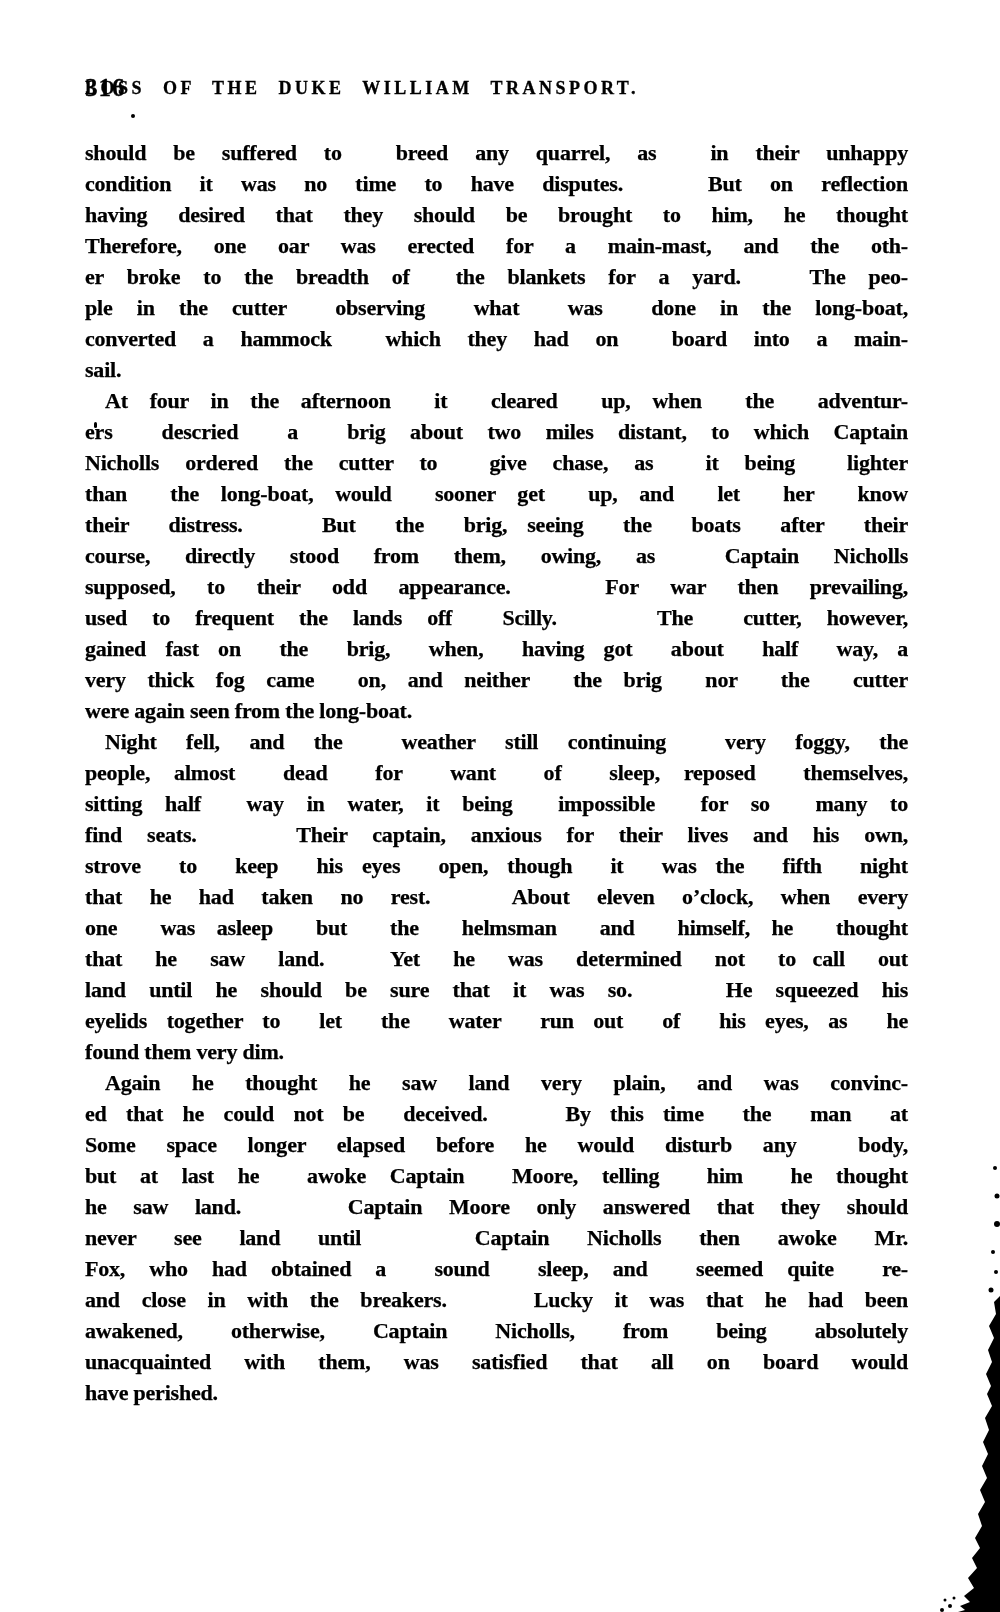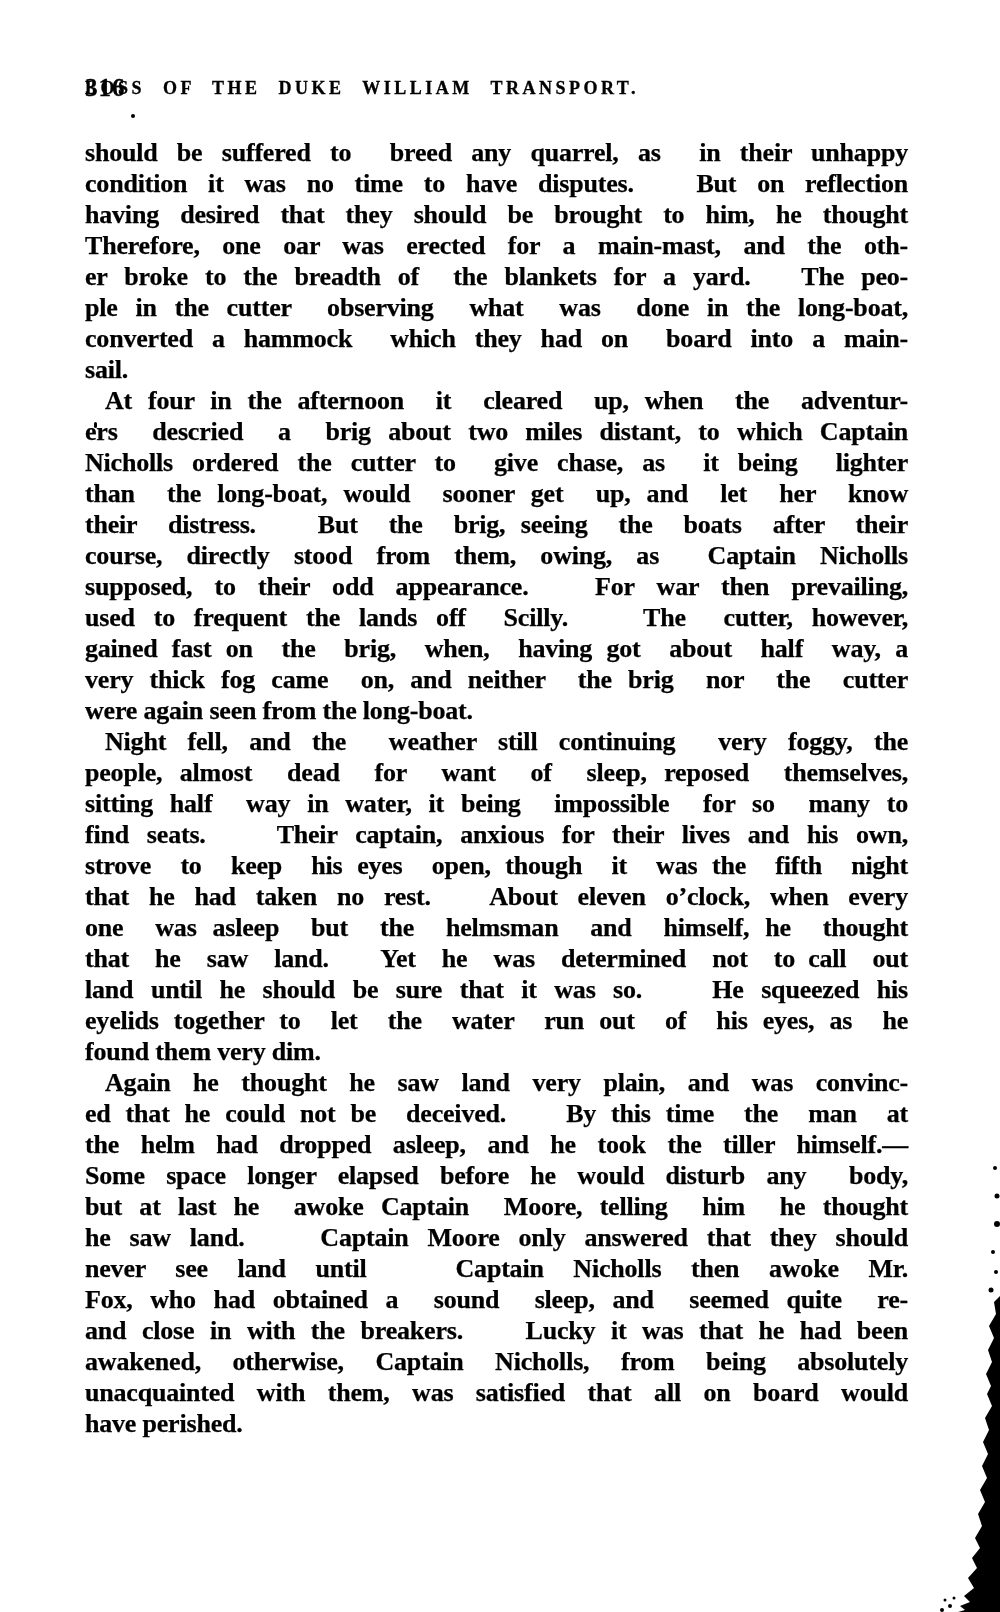--- a/index.html
+++ b/index.html
@@ -40,21 +40,21 @@
     padding-top: 4px;
     -webkit-text-stroke: 0.3px #000;
     white-space: nowrap;
   }
   .body-text {
     position: absolute;
     top: 137px;
     left: 85px;
     width: 823px;
     font-weight: bold;
-    font-size: 26px;
+    font-size: 22px;
     line-height: 31px;
     letter-spacing: -0.2px;
     -webkit-text-stroke: 0.25px #000;
   }
   .line {
     height: 31px;
     text-align: justify;
     text-align-last: justify;
     white-space: pre-wrap;
   }
@@ -115,21 +115,20 @@
       <div class="line">find seats.    Their captain, anxious for their lives and his own,</div>
       <div class="line">strove  to  keep  his eyes  open, though  it  was the  fifth  night</div>
       <div class="line">that he had taken no rest.   About eleven o’clock, when every</div>
       <div class="line">one  was asleep  but  the  helmsman  and  himself, he  thought</div>
       <div class="line">that  he  saw  land.    Yet  he  was  determined  not  to call  out</div>
       <div class="line">land until he should be sure that it was so.    He squeezed his</div>
       <div class="line">eyelids together to  let  the  water  run out  of  his eyes, as  he</div>
       <div class="line para-last">found them very dim.</div>
       <div class="line indent">Again he thought he saw land very plain, and was convinc-</div>
       <div class="line">ed that he could not be  deceived.    By this time  the  man  at</div>
-      <div class="line">the helm had dropped asleep, and he took the tiller himself.—</div>
       <div class="line">Some space longer elapsed before he would disturb any  body,</div>
       <div class="line">but at last he  awoke Captain  Moore, telling  him  he thought</div>
       <div class="line">he saw land.    Captain Moore only answered that they should</div>
       <div class="line">never  see  land  until      Captain  Nicholls  then  awoke  Mr.</div>
       <div class="line">Fox, who had obtained a  sound  sleep, and  seemed quite  re-</div>
       <div class="line">and close in with the breakers.    Lucky it was that he had been</div>
       <div class="line">awakened, otherwise, Captain Nicholls, from being absolutely</div>
       <div class="line">unacquainted with them, was satisfied that all on board would</div>
       <div class="line para-last">have perished.</div>
     </main>

